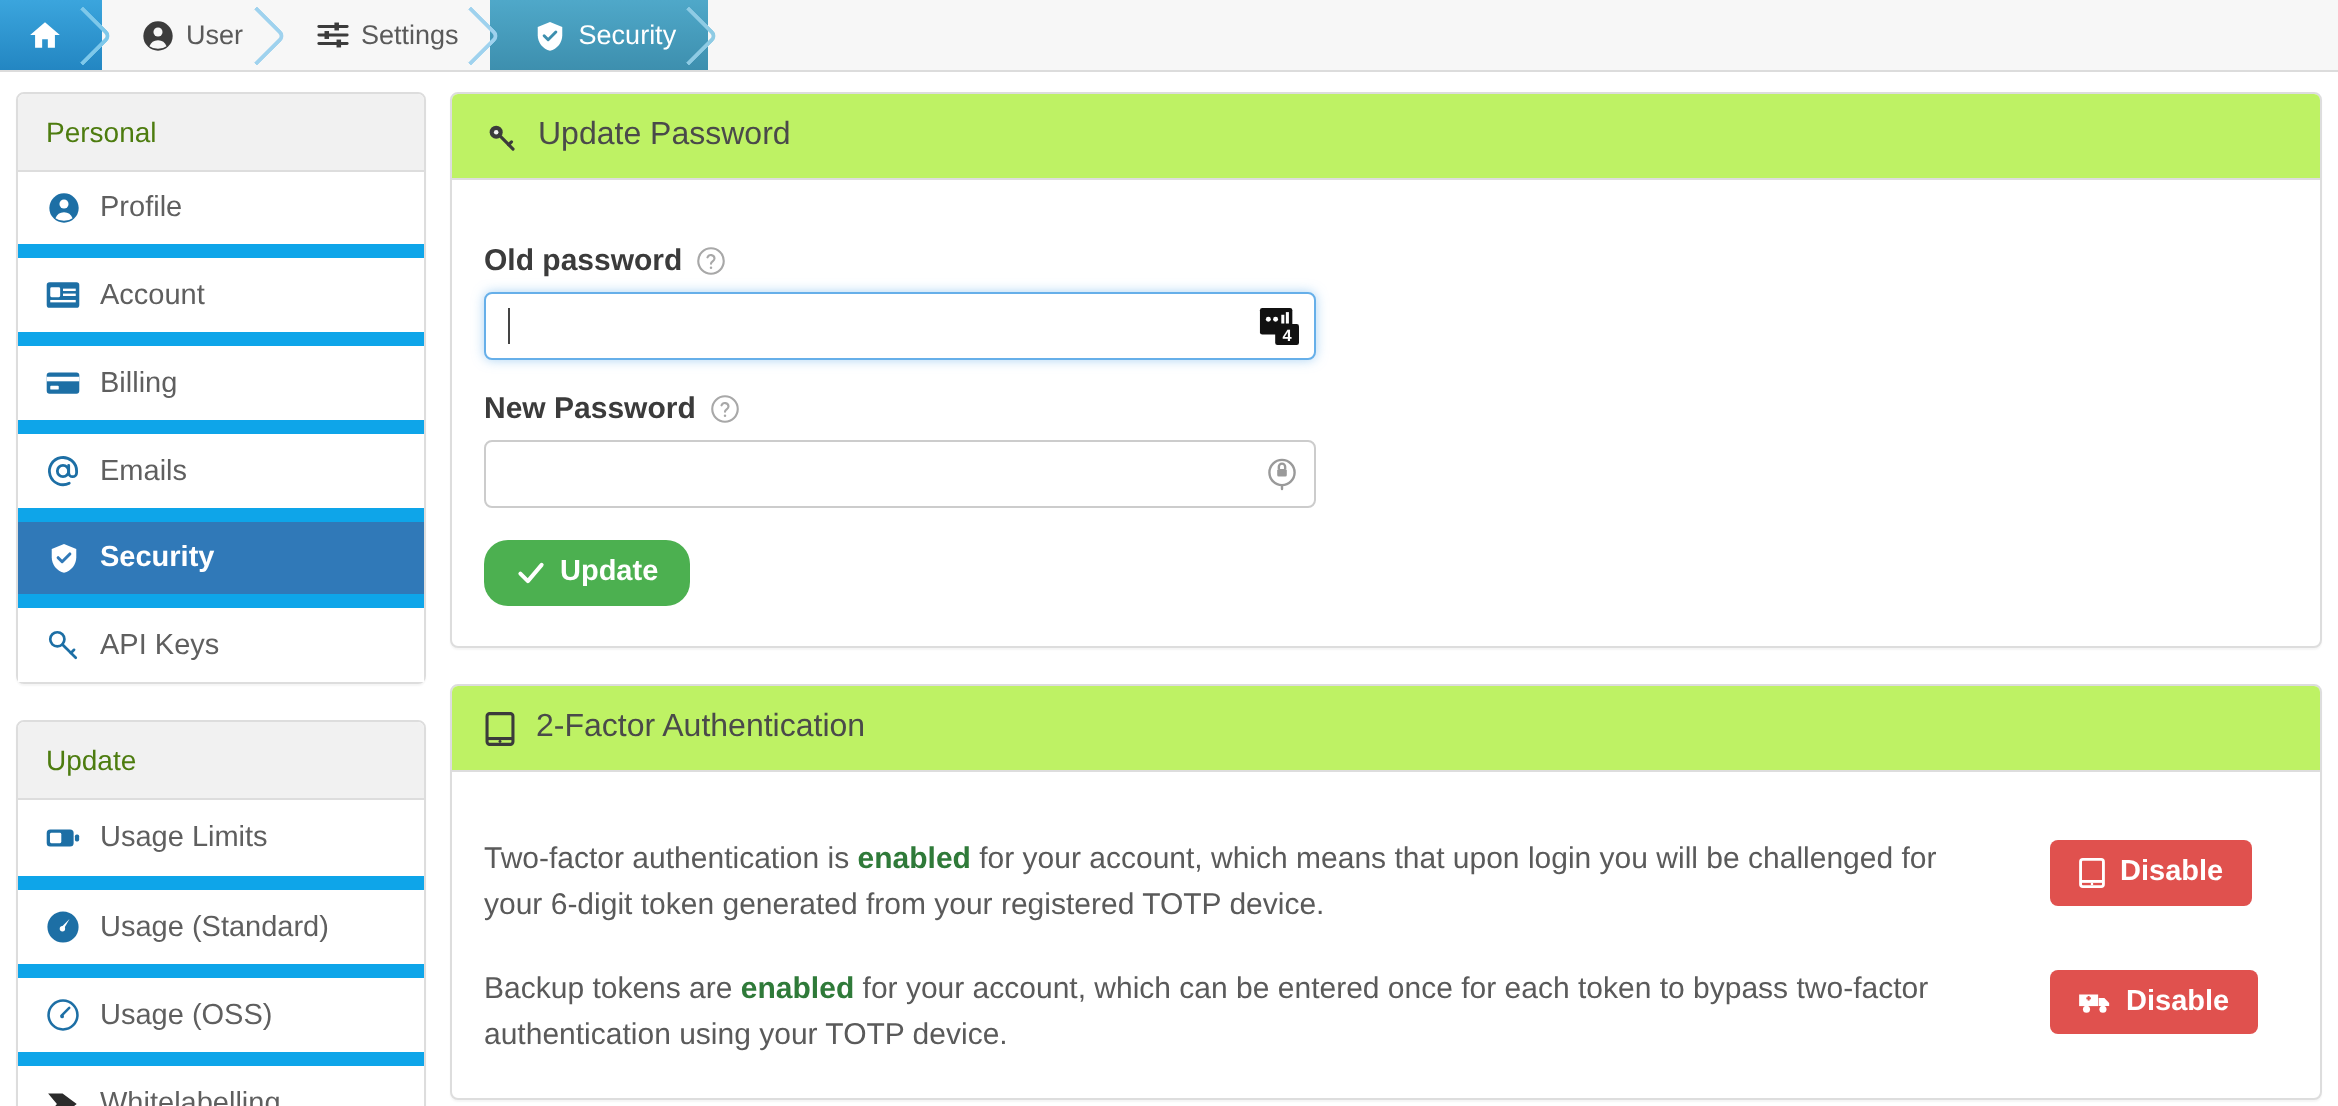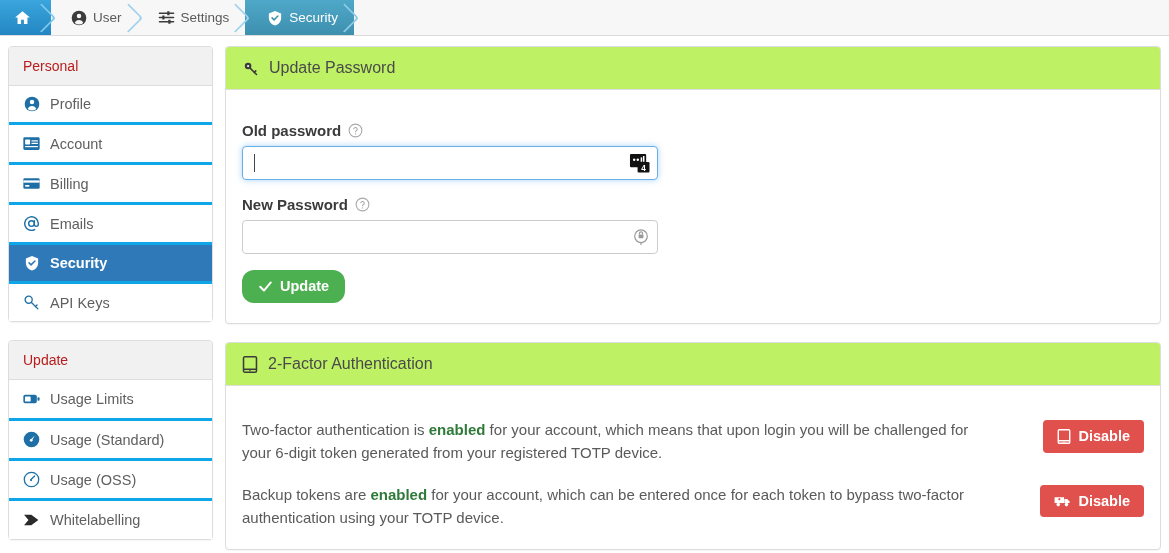--- a/index.html
+++ b/index.html
@@ -84,32 +84,32 @@
     border-radius: 4px;
     margin-bottom: 18px;
     box-shadow: 0 1px 1px rgba(0,0,0,.045);
   }
   .panel-head {
     background: #f1f1f1;
     border-bottom: 1px solid #dddddd;
     border-radius: 3px 3px 0 0;
     padding: 11px 14px;
     font-size: 14px;
-    color: #b91c1c;
+    color: #4d7c0f;
     display: flex;
     align-items: center;
     gap: 9px;
   }
   .nav-list { list-style: none; margin: 0; padding: 0; }
   .nav-item {
     display: flex;
     align-items: center;
     gap: 10px;
     padding: 10px 14px;
-    border-top: 3px solid #0ea5e9;
+    border-top: 7px solid #0ea5e9;
     color: #5f5f5f;
     font-size: 14.5px;
     cursor: pointer;
     background: #fff;
   }
   .nav-list .nav-item:first-child { border-top: none; }
   .nav-item .ico { width: 17px; display: inline-flex; justify-content: center; color: #1d6fa5; }
   .nav-item.active {
     background: #3079b8;
     color: #ffffff;
@@ -196,21 +196,20 @@
     padding: 9px 16px;
     line-height: 1;
   }
   .btn-success { background: #4cb050; border-radius: 12px; }
   .btn-danger  { background: #e0514e; padding: 9px 14px; margin-left: 18px; }
 
   
   .tfa-row {
     display: flex;
     align-items: flex-start;
-    justify-content: space-between;
     gap: 20px;
     margin-bottom: 18px;
   }
   .tfa-row:last-child { margin-bottom: 0; }
   .tfa-text {
     flex: 1 1 auto;
     font-size: 15px;
     line-height: 1.55;
     color: #5a5a5a;
     max-width: 745px;

